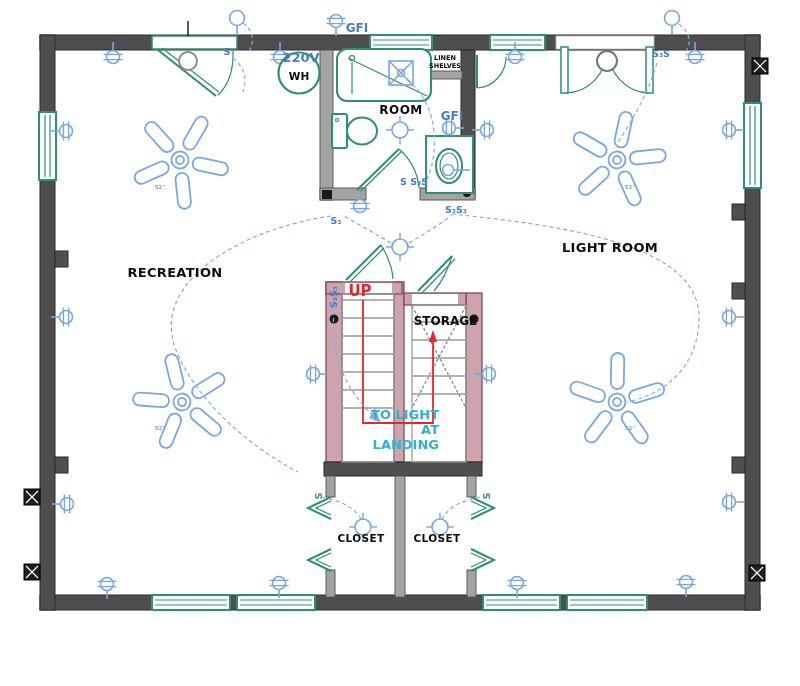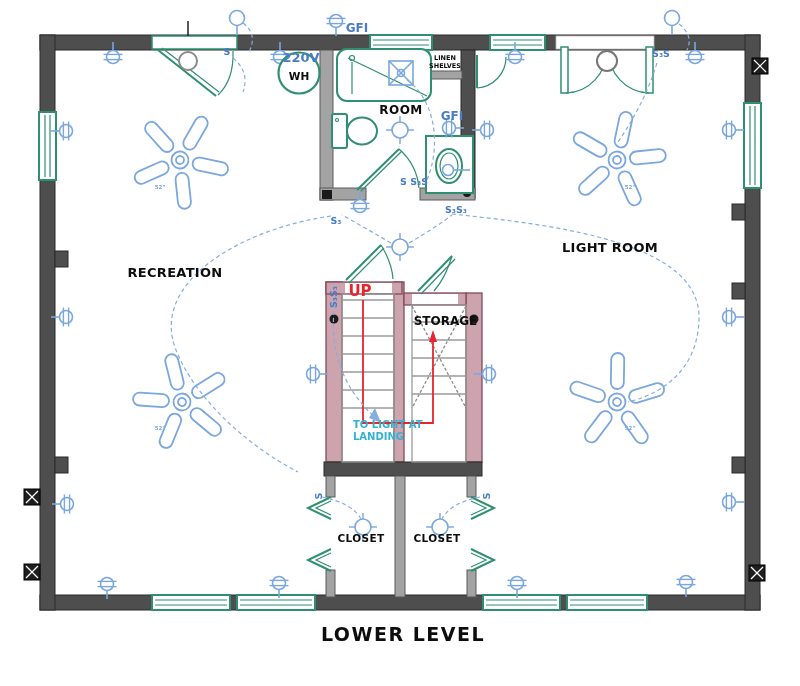--- a/index.html
+++ b/index.html
@@ -11,21 +11,21 @@
   .room-lbl{font-size:13px;letter-spacing:.3px;}
   .closet-lbl{font-size:10.5px;letter-spacing:.4px;text-align:right;}
   .bath-lbl{font-size:12px;letter-spacing:.5px;}
   .tiny-lbl{font-size:12px;letter-spacing:0;padding-left:13px;}
   .linen-lbl{width:38px;white-space:normal;text-align:center;line-height:1.2;font-size:6.5px;}
   .sw-lbl{font-size:9.5px;color:#4a7cc7;}
   .gfi-lbl{font-size:12px;color:#4a7cc7;}
   .volt-lbl{font-size:13px;color:#4a7cc7;}
   .fan-lbl{font-size:5.5px;color:#7aa7e0;}
   .up-lbl{font-size:15px;color:#e8242c;}
-  .note-lbl{font-size:10px;color:#33b1d1;width:86px;white-space:normal;text-align:left;line-height:1.15;}
+  .note-lbl{font-size:13px;color:#33b1d1;width:86px;white-space:normal;text-align:right;line-height:1.15;}
   .wh-lbl{font-size:10.5px;}
   .title-lbl{font-size:19px;letter-spacing:1.5px;}
   .wall{fill:#4e4e4e;stroke:#2b2b2b;stroke-width:1;}
   .gwall{fill:#a3a3a3;stroke:#5a5a5a;stroke-width:1;}
   .pink{fill:#cda4ae;stroke:#824c59;stroke-width:1.3;}
   .grn{stroke:#2f9070;fill:none;stroke-width:2;}
   .grnthin{stroke:#2f9070;fill:none;stroke-width:1.2;}
   .grnfill{stroke:#2f9070;fill:#fff;stroke-width:2;}
   .blu{stroke:#7aa7e0;fill:none;stroke-width:1.6;}
   .dash{stroke:#85aede;fill:none;stroke-width:1.2;stroke-dasharray:4 3;}
@@ -349,14 +349,13 @@
   <div class="lbl sw-lbl" style="left:456px;top:209px">S₃S₃</div>
   <div class="lbl sw-lbl rot" style="left:333px;top:297px">S₃S₃</div>
   <div class="lbl sw-lbl rot" style="left:318px;top:496px">S</div>
   <div class="lbl sw-lbl rot" style="left:486px;top:496px">S</div>
 
   <div class="lbl fan-lbl" style="left:160px;top:187px">52"</div>
   <div class="lbl fan-lbl" style="left:160px;top:428px">52"</div>
   <div class="lbl fan-lbl" style="left:630px;top:187px">52"</div>
   <div class="lbl fan-lbl" style="left:630px;top:428px">52"</div>
 
-  <div class="lbl title-lbl" style="left:403px;top:634px">LOWER LEVEL</div>
 </div>
 
 </body></html>

